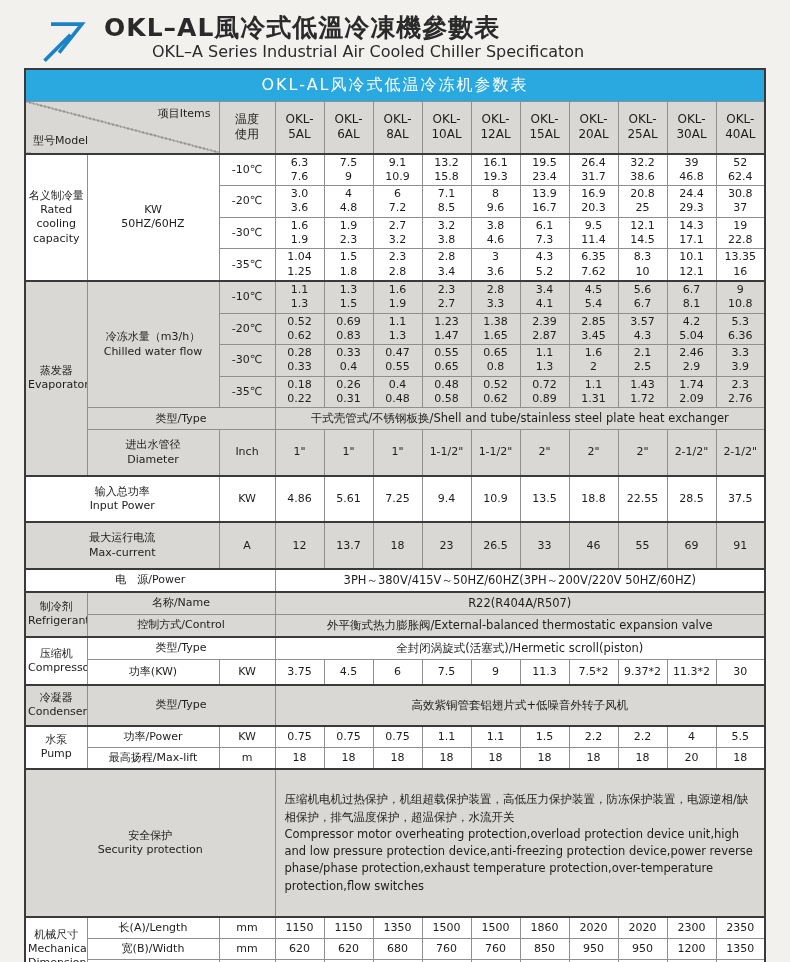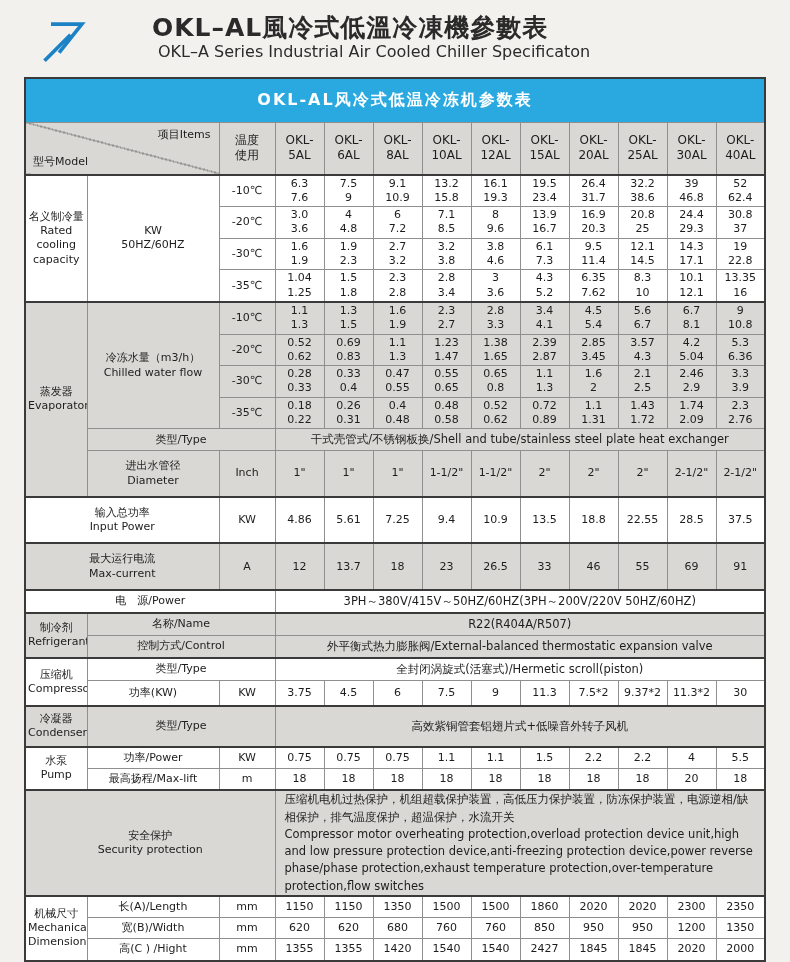--- a/index.html
+++ b/index.html
@@ -6,21 +6,21 @@
   html,body { margin:0; padding:0; }
   body {
     width:790px; height:962px;
     background:#f2f1ee;
     font-family:"DejaVu Sans","Liberation Sans",sans-serif;
     color:#1d1d1d;
   }
   .page { width:790px; height:962px; overflow:hidden; }
 
   
-  .hdr-area { display:flex; align-items:center; gap:20px; padding:12px 0 13px 38px;text-align:center; }
+  .hdr-area { display:flex; align-items:center; gap:14px; padding:12px 0 4px 38px; }
   .logo { flex:0 0 auto; }
   .titles { display:flex; flex-direction:column; }
   .title-zh { font-size:25px; font-weight:bold; color:#2a2a2a; letter-spacing:1px; line-height:1.15; }
   .title-en { font-size:16px; color:#2a2a2a; line-height:1.25;margin-left:48px; }
 
   
   .tbl-wrap { margin:0 24px; }
   table { width:742px; border-collapse:collapse; table-layout:fixed; border:2px solid #3a3a3a; }
   col.c1 { width:62px; } col.c2 { width:132px; } col.c3 { width:56px; }
   td {
@@ -30,39 +30,39 @@
     padding:1px 2px;
     white-space:pre-line;
     overflow:hidden;
   }
   tbody { border-top:2px solid #3a3a3a; }
   tbody.g td { background:#d9d8d4; }
   tbody.w td { background:#ffffff; }
   thead td { background:#d9d8d4; }
   td.cap {
     background:#29a9e0 !important; color:#ffffff;
-    font-size:16px; font-weight:bold; letter-spacing:2px;
-    padding:11px 2px;
+    font-size:16px; font-weight:normal; letter-spacing:2px;
+    padding:5px 2px;
   }
   tr.hdr td { font-size:12px; padding:2px;margin-left:8px; }
   td.corner {
     position:relative; height:31px;
     background-image:linear-gradient(to top right,
       transparent calc(50% - 0.7px), #8f8f8f calc(50% - 0.7px),
       #8f8f8f calc(50% + 0.7px), transparent calc(50% + 0.7px));
   }
   .c-items { position:absolute; top:5px; right:8px; font-size:11px; }
   .c-model { position:absolute; bottom:4px; left:7px; font-size:11px; }
   td.lab { font-size:11px; }
   td.span { font-size:11.5px;margin-left:8px; }
   tr.rh1 td { padding:8px 2px; }
   tr.rh2 td { padding:5px 2px; }
   tr.rh3 td { padding:3px 2px; }
   td.secu {
-    text-align:left; padding:0 9px;
+    text-align:left; padding:21px 9px;
     font-size:11.5px; line-height:1.5;
   }
 </style>
 </head>
 <body>
 
 <div class="page">
 
   <div class="hdr-area">
     <svg class="logo" width="52" height="52" viewBox="0 0 64 64">

